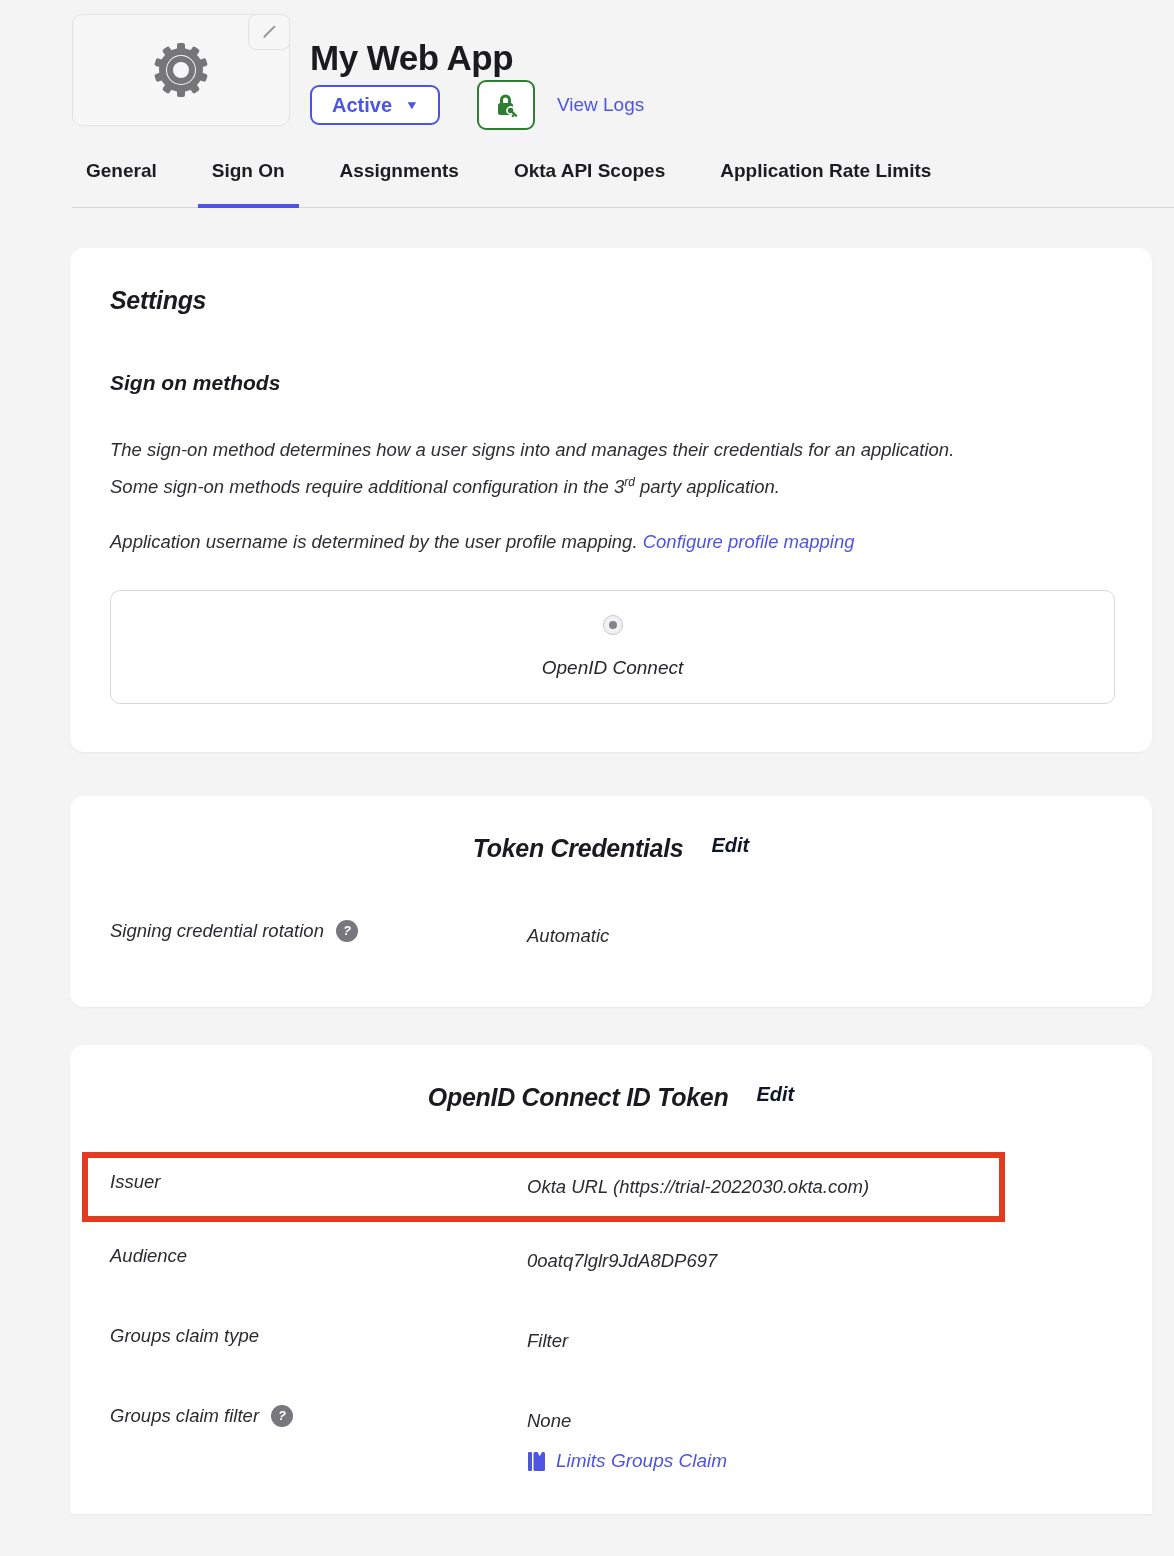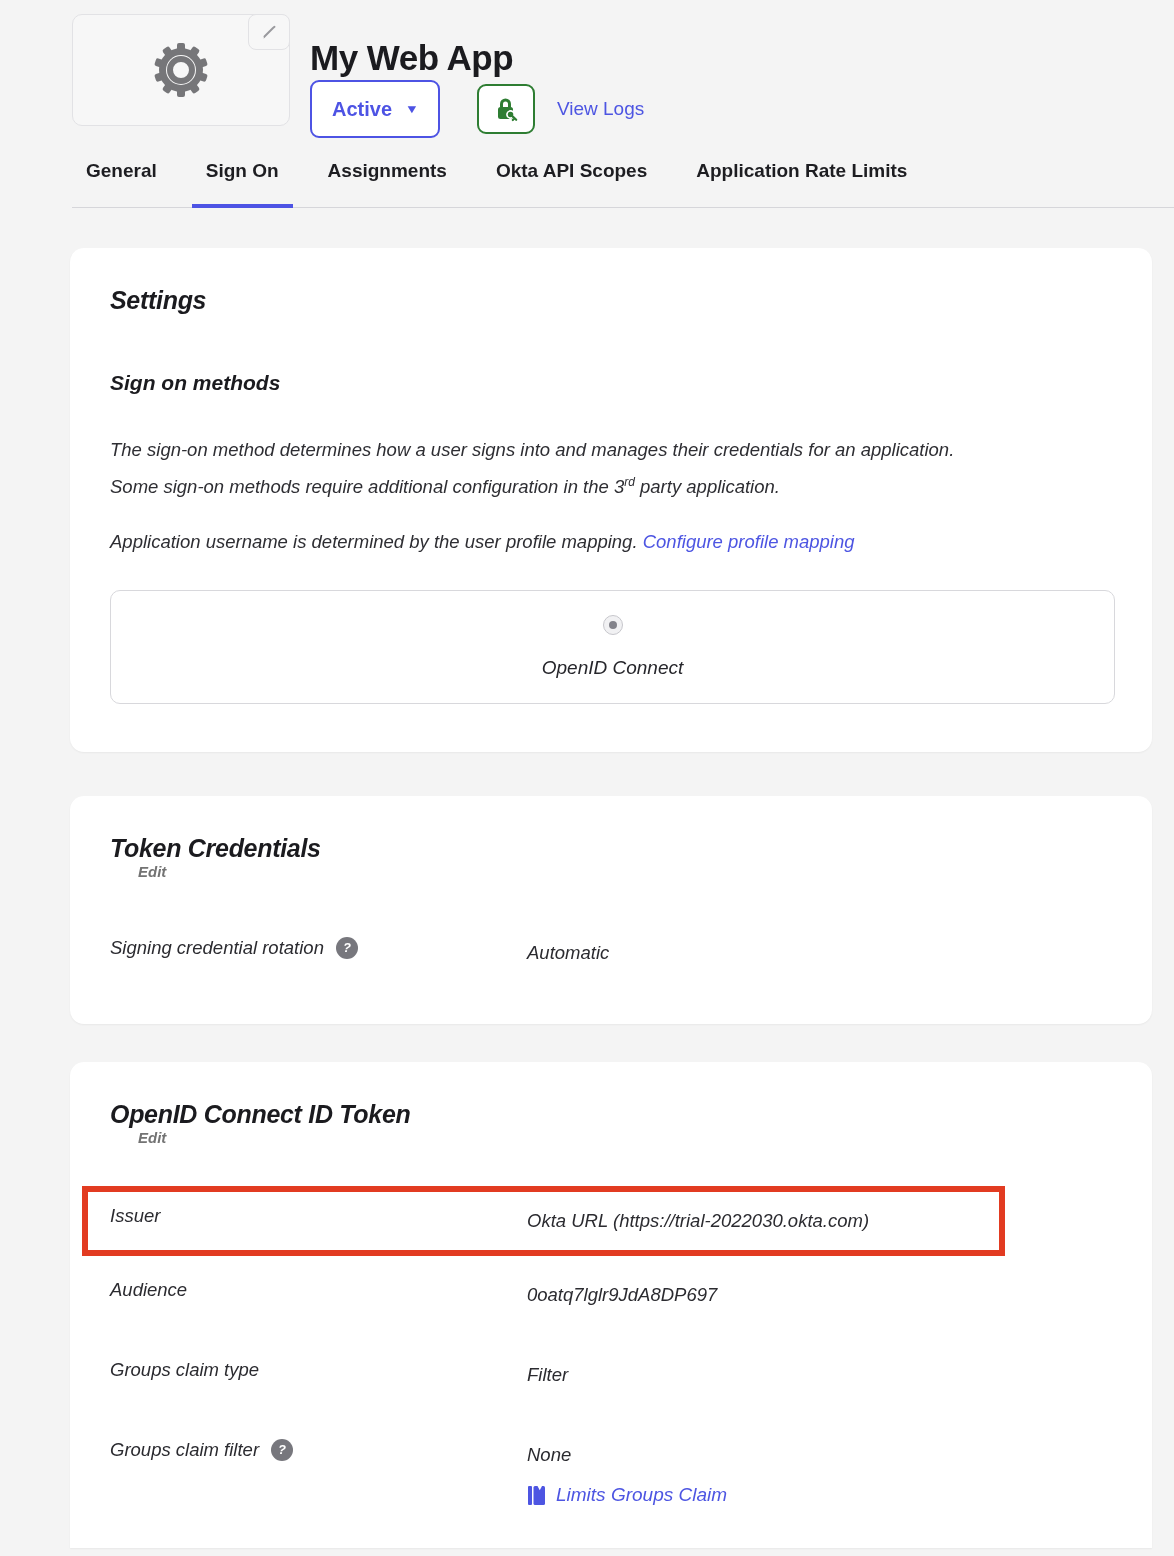--- a/index.html
+++ b/index.html
@@ -21,62 +21,62 @@
     position:absolute; top:-1px; right:-1px; width:42px; height:36px;
     background:#f7f7f7; border:1px solid #e2e2e5; border-radius:8px;
     display:flex; align-items:center; justify-content:center; cursor:pointer;
   }
   .app-title {
     position:absolute; left:310px; top:38px;
     font-size:35px; font-weight:700; letter-spacing:-0.5px; color:#1b1b1f;
   }
   .header-actions { position:absolute; left:310px; top:80px; display:flex; align-items:center; }
   .status-btn {
-    height:58px; padding:0 20px; background:#fff;
+    height:40px; padding:0 20px; background:#fff;
     border:2px solid #4d53e4; border-radius:9px;
     color:#4d53e4; font-size:20px; font-weight:700;
     display:inline-flex; align-items:center; gap:14px; cursor:pointer;
     font-family:inherit;
   }
   .status-caret { font-size:12px; transform:scaleX(1.2); }
   .policy-btn {
     height:50px; width:58px; margin-left:37px; background:#fff;
     border:2px solid #2e7d32; border-radius:9px;
     display:inline-flex; align-items:center; justify-content:center; cursor:pointer;
   }
   .view-logs {
     margin-left:22px; font-size:19px; color:#4d55e2; text-decoration:none; cursor:pointer;
   }
   
   .tabbar {
     margin-left:72px; width:1102px;
     border-bottom:1px solid #d6d6da;
-    display:flex; gap:21px;
+    display:flex; gap:27px;
   }
   .tab {
     position:relative; padding:0 14px 25px 14px;
     font-size:19px; font-weight:700; color:#1d1d21; cursor:pointer; white-space:nowrap;
   }
   .tab.active::after {
     content:""; position:absolute; left:0; right:0; bottom:-1px; height:4px;
     background:#4d53e4;
   }
   
   .card {
     width:1082px; margin:0 0 0 70px; background:#fff; border-radius:14px;
     padding:38px 40px 48px 40px;
     box-shadow:0 1px 2px rgba(0,0,0,0.05);
     font-style:italic;
   }
   .card.settings { margin-top:40px; }
   .card.token-creds { margin-top:44px; padding-bottom:52px; }
   .card.id-token { margin-top:38px; border-bottom-left-radius:0; border-bottom-right-radius:0; padding-bottom:38px; }
   .card-title { font-size:25px; font-weight:700; letter-spacing:-0.3px; color:#1b1b1f; }
-  .card-title-row { display:flex; justify-content:space-between; align-items:flex-start;flex-direction:column; }
-  .edit-link { font-size:15px; font-weight:700; color:#737373; text-decoration:none; cursor:pointer;margin-left:28px; }
+  .card-title-row { display:flex; justify-content:center; align-items:flex-start; }
+  .edit-link { font-size:20px; font-weight:700; color:#0f172a; text-decoration:none; cursor:pointer;margin-left:28px; }
   .section-title { margin-top:56px; font-size:21px; font-weight:700; color:#1b1b1f; }
   .para { margin-top:38px; max-width:860px; font-size:18.5px; line-height:33px; color:#2e2e33; }
   .para + .para { margin-top:22px; }
   .para sup { font-size:12px; }
   .inline-link { color:#4d55e2; text-decoration:none; cursor:pointer; }
   .method-box {
     margin-top:32px; width:1005px; border:1px solid #d8d8dc; border-radius:10px;
     padding:24px 24px; display:flex; align-items:center; gap:22px;flex-direction:column;
   }
   .radio {

